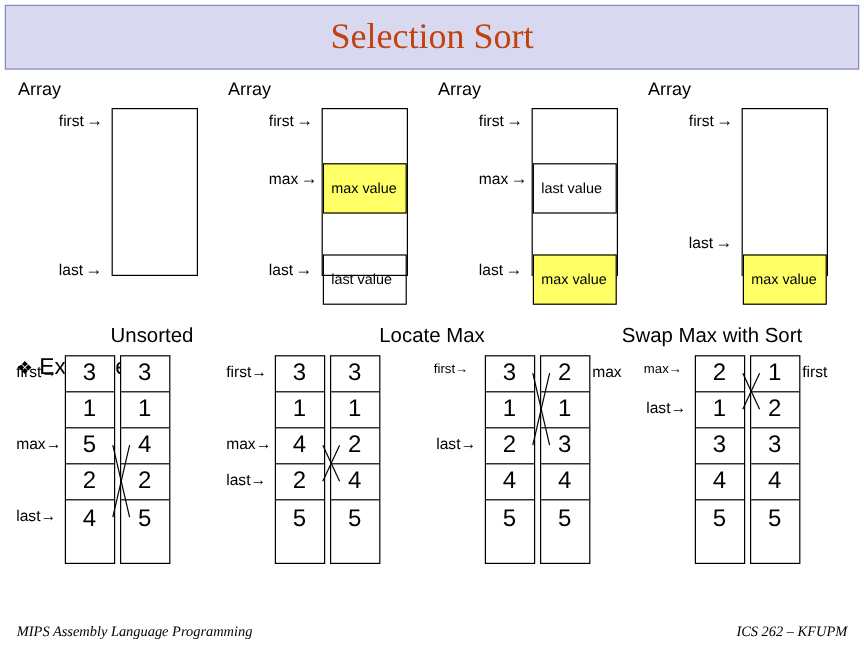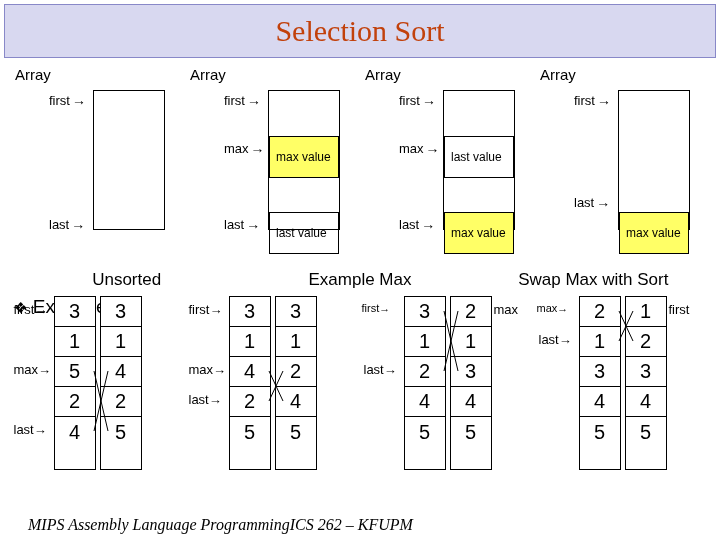--- a/index.html
+++ b/index.html
@@ -22,21 +22,21 @@
   .bullet { font-size: 15px; }
   
   .bottom-row { display: flex; justify-content: space-around; padding: 6px 10px 0 10px; height: 180px; }
   .pair { width: 172px; position: relative; display: flex; justify-content: center; gap: 4px; }
   .num-col { display: flex; flex-direction: column; border: 1.5px solid #000; background: #fff; }
   .cell { width: 40px; height: 30px; display: flex; align-items: center; justify-content: center; font-size: 20px; border-bottom: 1px solid #000; }
   .cell:last-child { border-bottom: none; }
   .ptr-b { position: absolute; font-size: 13px; display: flex; align-items: center; }
   .cross { position: absolute; pointer-events: none; }
   
-  .footer { position: absolute; bottom: 6px; left: 0; right: 0; display: flex; justify-content: flex-start; padding: 0 28px; font-style: italic; font-family: "Times New Roman", serif; font-size: 16px; }
+  .footer { position: absolute; bottom: 6px; left: 0; right: 0; display: flex; justify-content: space-between; padding: 0 14px; font-style: italic; font-family: "Times New Roman", serif; font-size: 12px; }
 </style>
 </head>
 <body>
 
 <div class="title-bar">
   <div class="title">Selection Sort</div>
 </div>
 
 <div class="top-row">
 
@@ -102,21 +102,21 @@
         <span>last</span>
         <span class="arrow">→</span>
       </div>
     <div class="val-box val-yellow" style="left:79px; top:146px; width:70px;">max value</div>
   </div>
 
 </div>
 
 <div class="phase-row">
   <div class="phase-label">Unsorted</div>
-  <div class="phase-label"><span>Example Max</span></div>
+  <div class="phase-label"><span>Locate Max</span></div>
   <div class="phase-label"><span>Swap Max with Sort</span></div>
 </div>
 
 <div class="example-label"><span class="bullet">❖</span> <span>Example</span></div>
 
 <div class="bottom-row">
 
   <div class="pair">
     <div class="num-col">
       <div class="cell">3</div>

